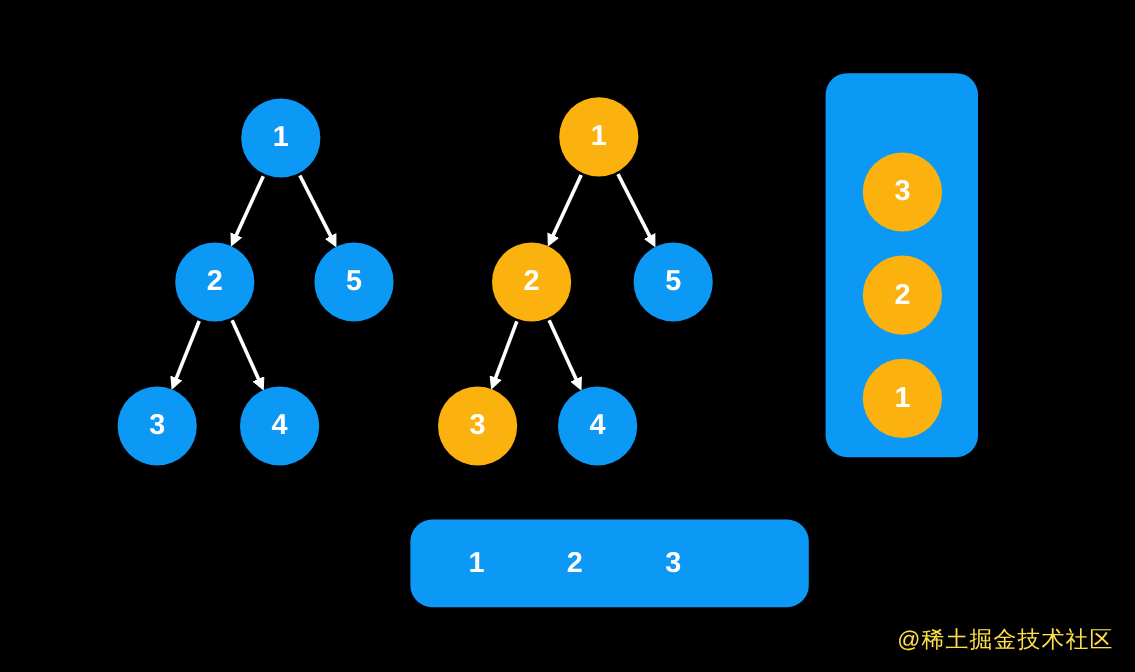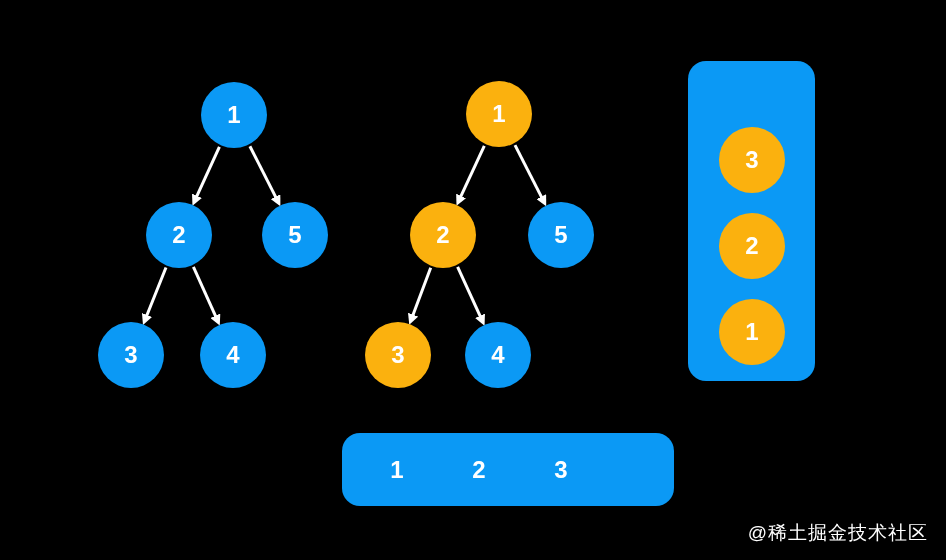--- a/index.html
+++ b/index.html
@@ -89,14 +89,14 @@
   <div id="stack-box" class="stack-box" style="left: 688px; top: 61px; width: 127px; height: 320px; background: rgb(11, 153, 245);">
       <div class="stack-item" style="left: 31px; top: 66px; height: 66px; width: 66px; background: rgb(251, 177, 14); color: rgb(255, 255, 255);">3</div>
       <div class="stack-item" style="left: 31px; top: 152px; height: 66px; width: 66px; background: rgb(251, 177, 14); color: rgb(255, 255, 255);">2</div>
       <div class="stack-item" style="left: 31px; top: 238px; height: 66px; width: 66px; background: rgb(251, 177, 14); color: rgb(255, 255, 255);">1</div>
     </div>
   <div id="output-bar" class="output-bar" style="left: 342px; top: 433px; width: 332px; height: 73px; background: rgb(11, 153, 245);">
       <span class="output-value" style="left: 55px; color: rgb(255, 255, 255);">1</span>
       <span class="output-value" style="left: 137px; color: rgb(255, 255, 255);">2</span>
       <span class="output-value" style="left: 219px; color: rgb(255, 255, 255);">3</span>
     </div>
-  <div class="watermark" style="color: #ffffff;">@稀土掘金技术社区</div>
+  <div class="watermark" style="color: #fde047;">@稀土掘金技术社区</div>
 </div>
 
 </body></html>

